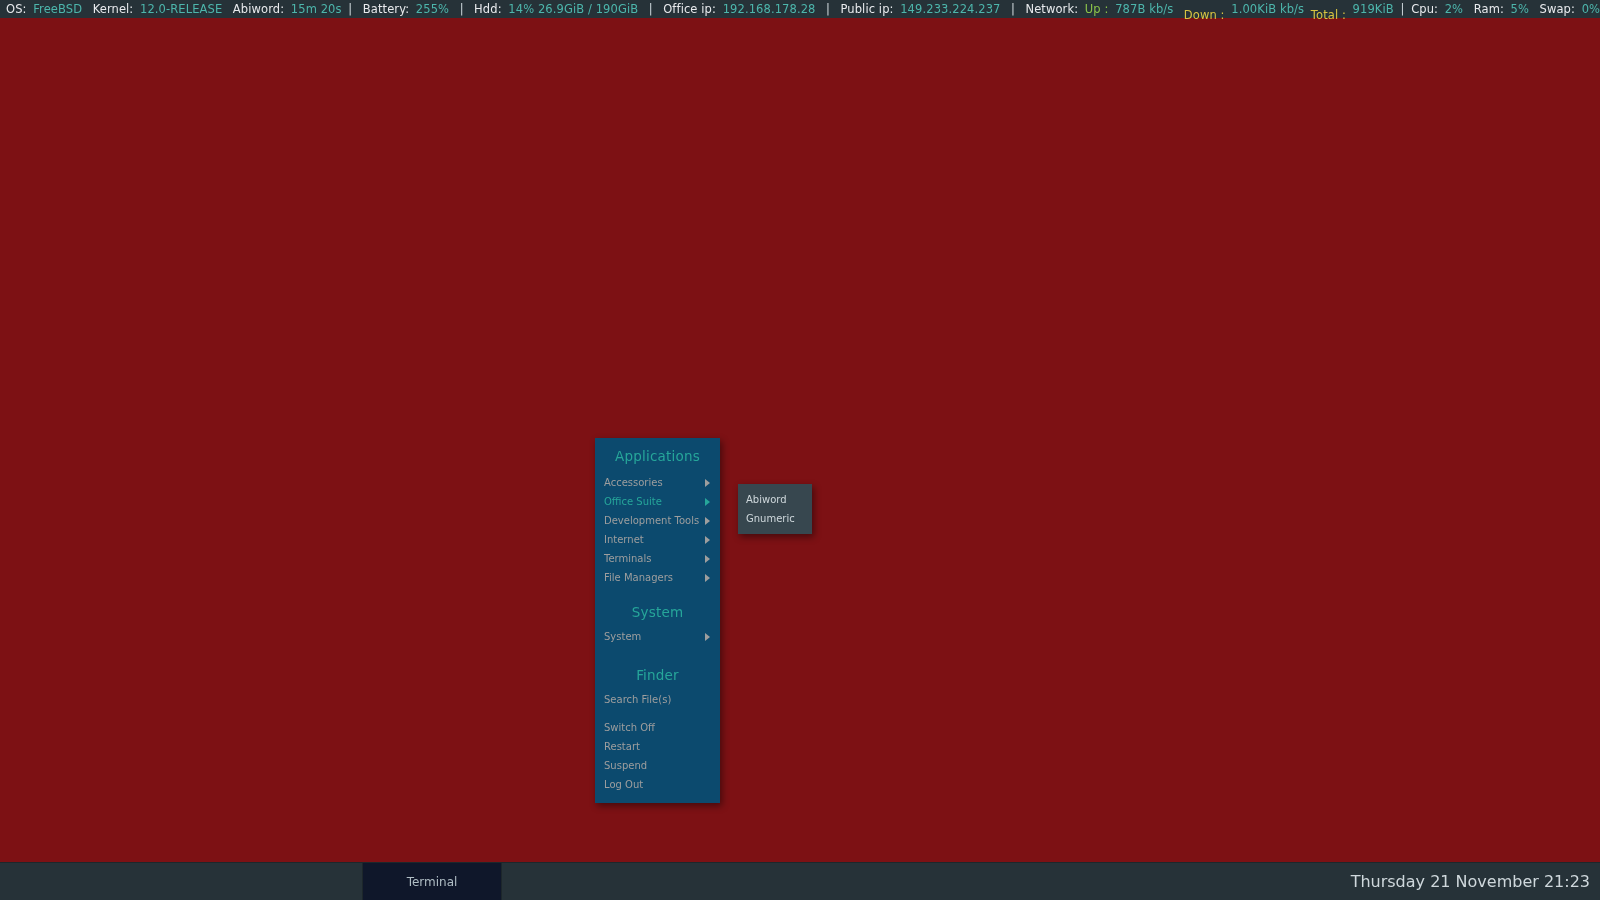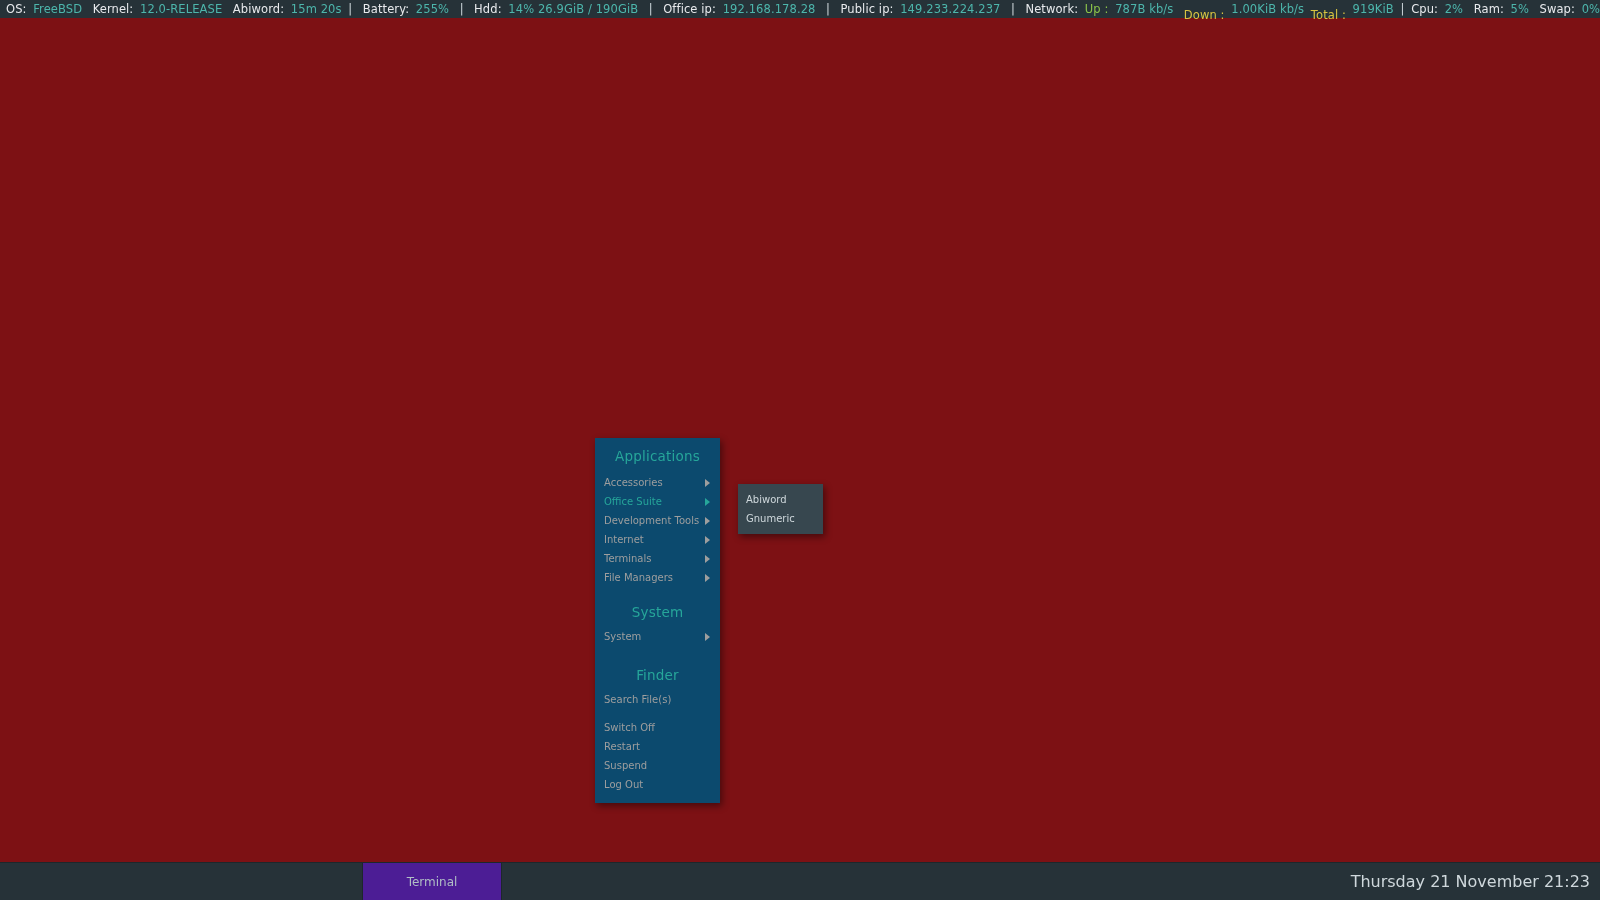--- a/index.html
+++ b/index.html
@@ -96,21 +96,21 @@
   .menu-item.active .arrow { border-left-color: #26a69a; }
 
   .spacer-sm { height: 9px; }
   .spacer-md { height: 13px; }
 
   
   #submenu {
     position: absolute;
     left: 738px;
     top: 484px;
-    width: 85px;
+    width: 74px;
     background: #37474f;
     box-shadow: 2px 3px 7px rgba(0,0,0,0.45);
     padding: 6px 0 6px 0;
     z-index: 40;
   }
   #submenu .menu-item {
     color: #cfd8dc;
     padding-left: 8px;
     padding-right: 6px;
     height: 19px;
@@ -137,21 +137,21 @@
   }
   #task-button {
     height: 38px;
     min-width: 140px;
     padding: 0 18px;
     display: flex;
     align-items: center;
     justify-content: center;
     color: #b0bec5;
     font-size: 12px;
-    background: #4c1d95;
+    background: #0f172a;
     border-right: 1px solid #1d272b;
     border-left: 1px solid #1d272b;
     cursor: default;
   }
   #taskbar .tb-spacer { flex: 1 1 auto; height: 38px; }
   #clock {
     color: #cfd8dc;
     font-size: 16px;
     padding-right: 10px;
     white-space: nowrap;

